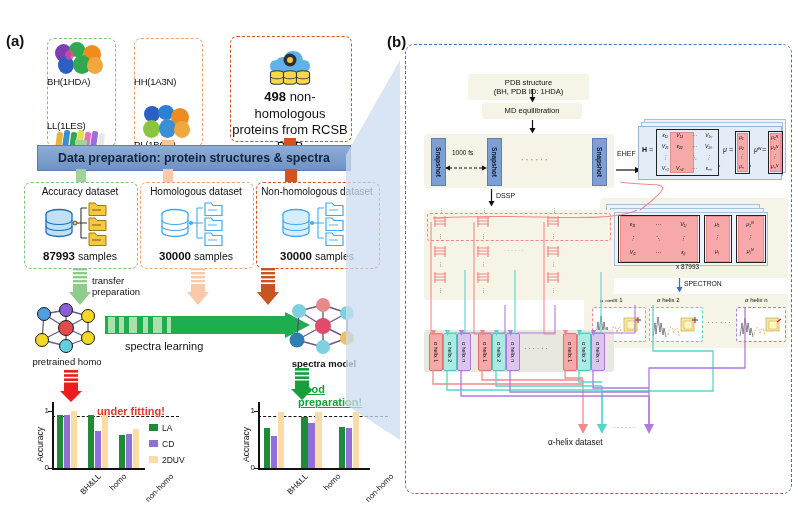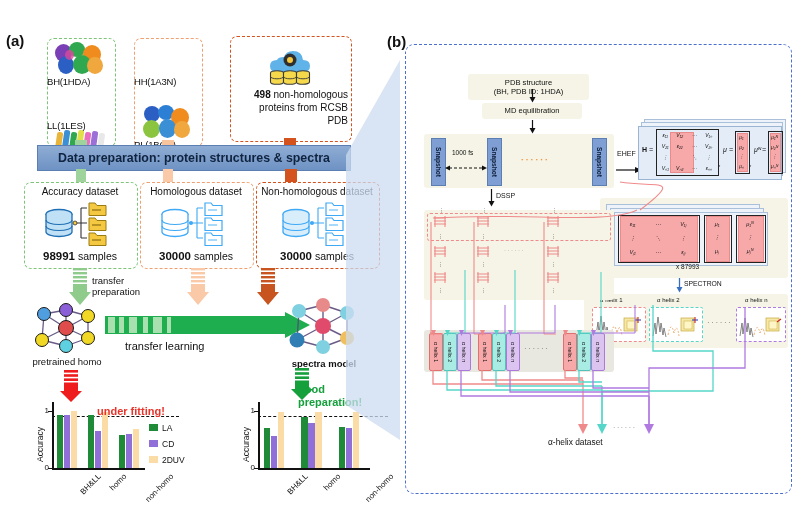--- a/index.html
+++ b/index.html
@@ -123,21 +123,21 @@
       <ellipse cx="38" cy="31" rx="6.5" ry="2.3"></ellipse>
       <path d="M31.5 31 v9 a6.5 2.3 0 0 0 13 0 v-9" fill="#f5d94a"></path>
     </g>
     <g stroke="#3a3a3a" stroke-width="0.9" fill="none">
       <path d="M5.5 34.5 a6.5 2.3 0 0 0 13 0"></path>
         <path d="M18.5 34.5 a6.5 2.3 0 0 0 13 0"></path>
         <path d="M31.5 34.5 a6.5 2.3 0 0 0 13 0"></path>
     </g>
   </svg>
 </div>
-<div class="abs" style="left:232px;top:89px;width:116px;text-align:right;font-size:10px;line-height:1.28;color:#111;">
+<div class="abs" style="left:232px;top:89px;width:116px;text-align:center;font-size:13px;line-height:1.28;color:#111;">
   <span style="font-weight:bold;">498</span>
   <span>non-homologous</span><br>
   <span>proteins from RCSB</span><br>
   <span>PDB</span>
 </div>
 
 <div class="abs" style="left:75px;top:140px;width:12px;height:7px;background:#9ed49b;"></div>
 <div class="abs" style="left:162px;top:140px;width:12px;height:7px;background:#f7c49e;"></div>
 <div class="abs" style="left:284px;top:138px;width:12px;height:9px;background:#d4521e;"></div>
 
@@ -174,21 +174,21 @@
       <path d="M50 3 h6 l2 2.5 h9 v10 h-17 z"></path>
       <path d="M50 18 h6 l2 2.5 h9 v10 h-17 z"></path>
       <path d="M50 33 h6 l2 2.5 h9 v10 h-17 z"></path>
     </g>
     <g stroke="#6b5400" stroke-width=".9">
       <path d="M53 10 h9 M53 25 h9 M53 40 h9"></path>
     </g>
   </svg>
 </div>
 <div class="abs dsamp" style="left:24px;top:250px;width:112px;">
-  <b>98991</b>
+  <b>87993</b>
   <span>samples</span>
 </div>
 
 <div class="dcard orangebox" style="left:140px;top:182px;width:112px;height:85px;"></div>
 <div class="abs dtitle" style="left:140px;top:186px;width:112px;">Homologous dataset</div>
 <div class="abs" style="left:155px;top:200px;width:80px;height:48px;">
   <svg width="80" height="48">
     <g>
       <ellipse cx="20" cy="14" rx="13" ry="4.5" fill="#fff" stroke="#3fa9f5" stroke-width="1.3"></ellipse>
       <path d="M7 14 v18 a13 4.5 0 0 0 26 0 v-18" fill="#fff" stroke="#3fa9f5" stroke-width="1.3"></path>
@@ -310,21 +310,21 @@
     <g fill="#a8e0b0">
         <rect x="3" y="5" width="7" height="16"></rect>
         <rect x="14" y="5" width="5" height="16"></rect>
         <rect x="24" y="5" width="8" height="16"></rect>
         <rect x="38" y="5" width="5" height="16"></rect>
         <rect x="48" y="5" width="9" height="16"></rect>
         <rect x="62" y="5" width="4" height="16"></rect>
       </g>
   </svg>
 </div>
-<div class="abs lbl" style="left:125px;top:340px;font-size:11px;">transfer learning</div>
+<div class="abs lbl" style="left:125px;top:340px;font-size:11px;">spectra learning</div>
 
 <div class="abs" style="left:286px;top:298px;width:74px;height:60px;">
   <svg width="74" height="60">
     <g stroke="#5a4a7a" stroke-width="1.4" opacity=".9">
       <line x1="13" y1="13" x2="37" y2="28"></line>
         <line x1="37" y1="7" x2="37" y2="28"></line>
         <line x1="61" y1="15" x2="37" y2="28"></line>
       <line x1="11" y1="42" x2="37" y2="28"></line>
         <line x1="37" y1="49" x2="37" y2="28"></line>
         <line x1="61" y1="40" x2="37" y2="28"></line>
@@ -415,21 +415,21 @@
     <div class="xlab" style="left: 50.4733px; top: 84px;">BH&amp;LL</div>
     <div class="bar" style="left: 73.3067px; top: 29.4957px; width: 6.4px; height: 50.5043px; background: rgb(31, 138, 56);"></div>
     <div class="bar" style="left: 80.3067px; top: 35.2348px; width: 6.4px; height: 44.7652px; background: rgb(144, 112, 216);"></div>
     <div class="bar" style="left: 87.3067px; top: 23.7565px; width: 6.4px; height: 56.2435px; background: rgb(251, 220, 166);"></div>
     <div class="xlab" style="left: 87.8067px; top: 84px;">homo</div>
     <div class="bar" style="left: 110.64px; top: 38.6783px; width: 6.4px; height: 41.3217px; background: rgb(31, 138, 56);"></div>
     <div class="bar" style="left: 117.64px; top: 39.8261px; width: 6.4px; height: 40.1739px; background: rgb(144, 112, 216);"></div>
     <div class="bar" style="left: 124.64px; top: 24.3304px; width: 6.4px; height: 55.6696px; background: rgb(251, 220, 166);"></div>
     <div class="xlab" style="left: 125.14px; top: 84px;">non-homo</div>
   </div>
-<div class="abs" style="left:298px;top:383px;font-size:11px;color:#15a03c;font-weight:600;line-height:1.15;">
+<div class="abs" style="left:298px;top:383px;font-size:11px;color:#15a03c;font-weight:600;line-height:1.15;text-decoration:underline;">
   <span>good</span><br><span>preparation!</span>
 </div>
 
 <svg class="abs" style="left:340px;top:60px;" width="70" height="380">
   <polygon points="6,95 60,0 60,380 6,345" fill="#ccdcf0" opacity=".75"></polygon>
 </svg>
 
 <div class="abs pl" style="left:387px;top:33px;">(b)</div>
 <div id="panelb-frame" style="left:405px;top:44px;width:385px;height:448px;"></div>
 

